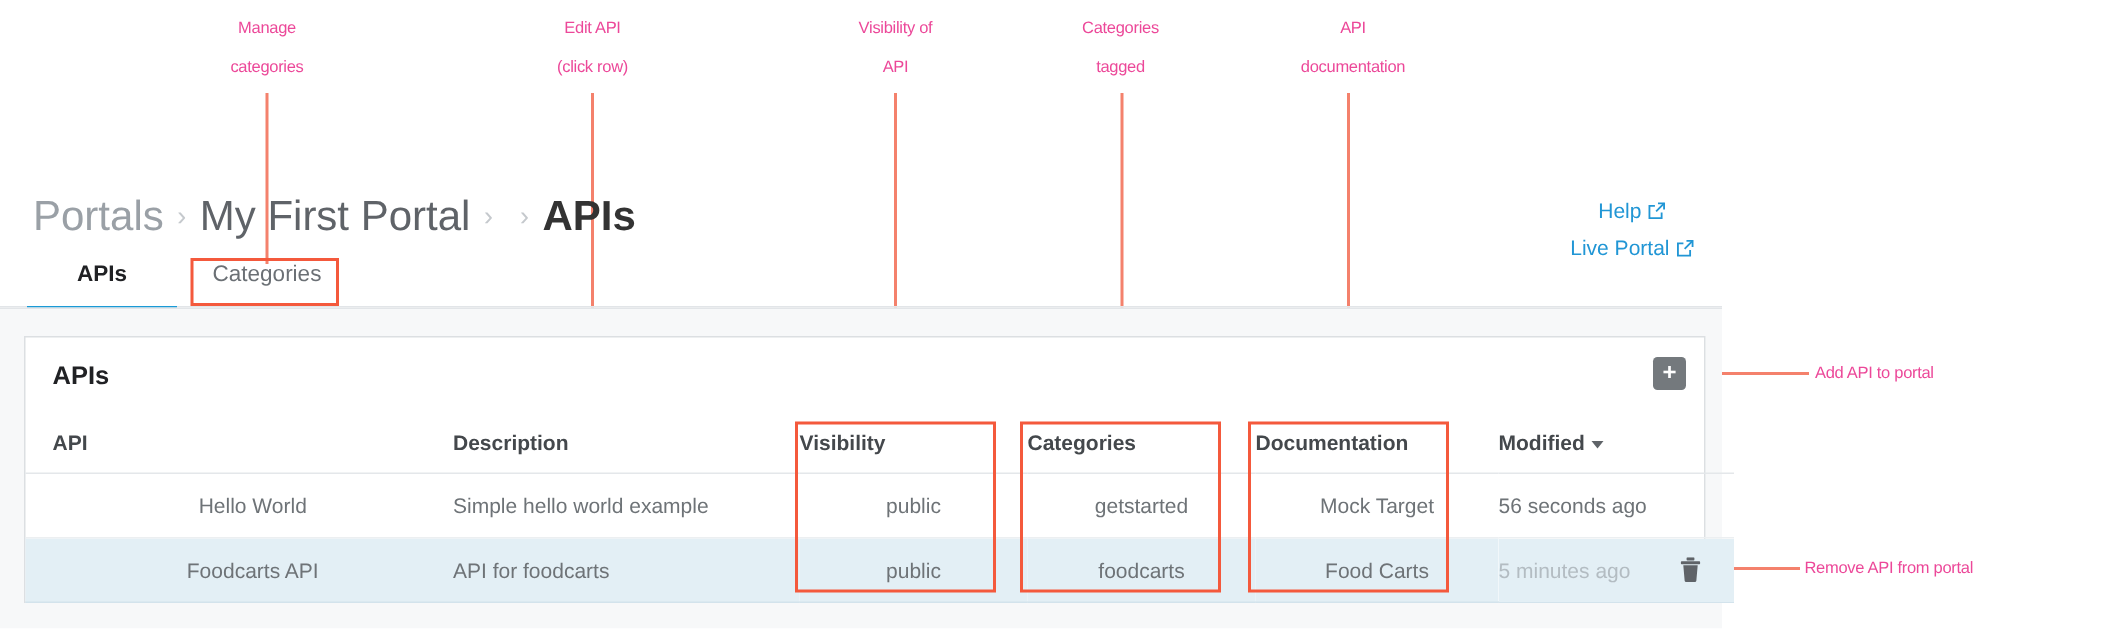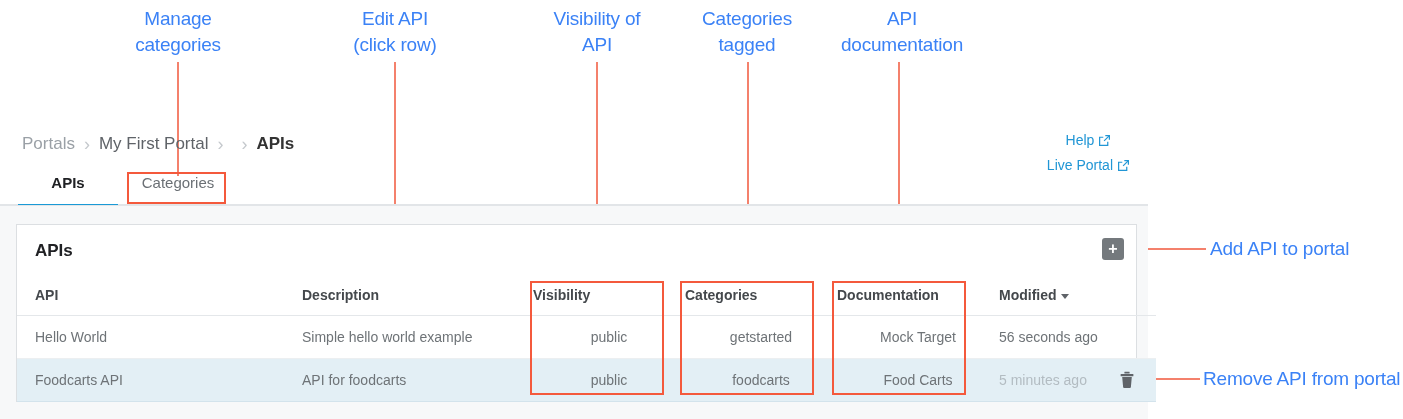--- a/index.html
+++ b/index.html
@@ -11,22 +11,22 @@
     width: 1403px;
     height: 419px;
     position: relative;
     font-family: "Liberation Sans", sans-serif;
     overflow: hidden;
   }
 
   
   .annot-label {
     position: absolute;
-    color: #3b82f6;
-    font-size: 19px;
+    color: #ec4899;
+    font-size: 11px;
     line-height: 26px;
     text-align: center;
     white-space: pre-line;
     letter-spacing: -0.2px;
   }
   .leader-v {
     position: absolute;
     width: 2px;
     background: #f4816c;
   }
@@ -54,21 +54,21 @@
 
   .breadcrumb {
     position: absolute;
     left: 22px;
     top: 18px;
     display: flex;
     align-items: center;
     height: 32px;
   }
   .crumb {
-    font-size: 17px;
+    font-size: 28px;
     color: #9aa0a6;
     white-space: nowrap;
   }
   .crumb.strong {
     color: #5f6368;
   }
   .crumb.current {
     color: #333333;
     font-weight: bold;
   }
@@ -219,21 +219,21 @@
     color: #6e7377;
     padding: 13px 0;
     border-bottom: 1px solid #eceff1;
   }
   table.grid tr.row-selected td {
     background: #e3eff5;
     border-bottom: 1px solid #d3e3ec;
   }
   table.grid tr.row-selected td.muted-cell { color: #b3bcc2; }
 
-  .c-api   { width: 267px; padding-left: 18px !important; }
+  .c-api   { width: 267px; padding-left: 18px !important; text-align: center; }
   .c-desc  { width: 231px; }
   .c-vis   { width: 152px; text-align: center; margin-left: 31px; }
   .c-cat   { width: 152px; text-align: center; }
   .c-doc   { width: 162px; text-align: center; }
   .c-mod   { width: 157px; }
   .sort-caret {
     display: inline-block;
     width: 0; height: 0;
     border-left: 4px solid transparent;
     border-right: 4px solid transparent;

